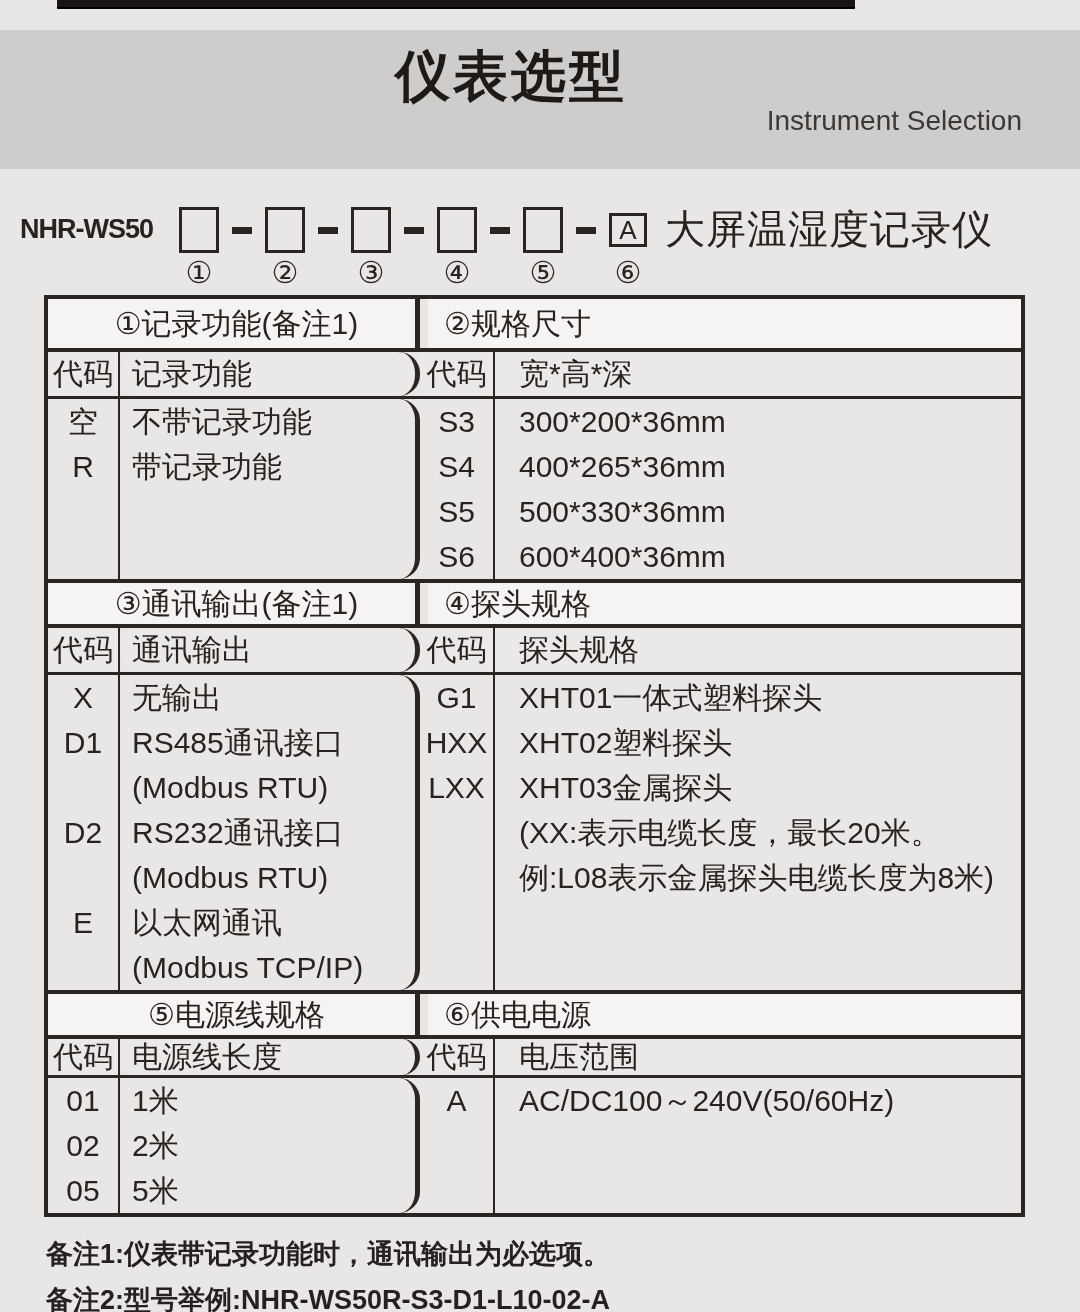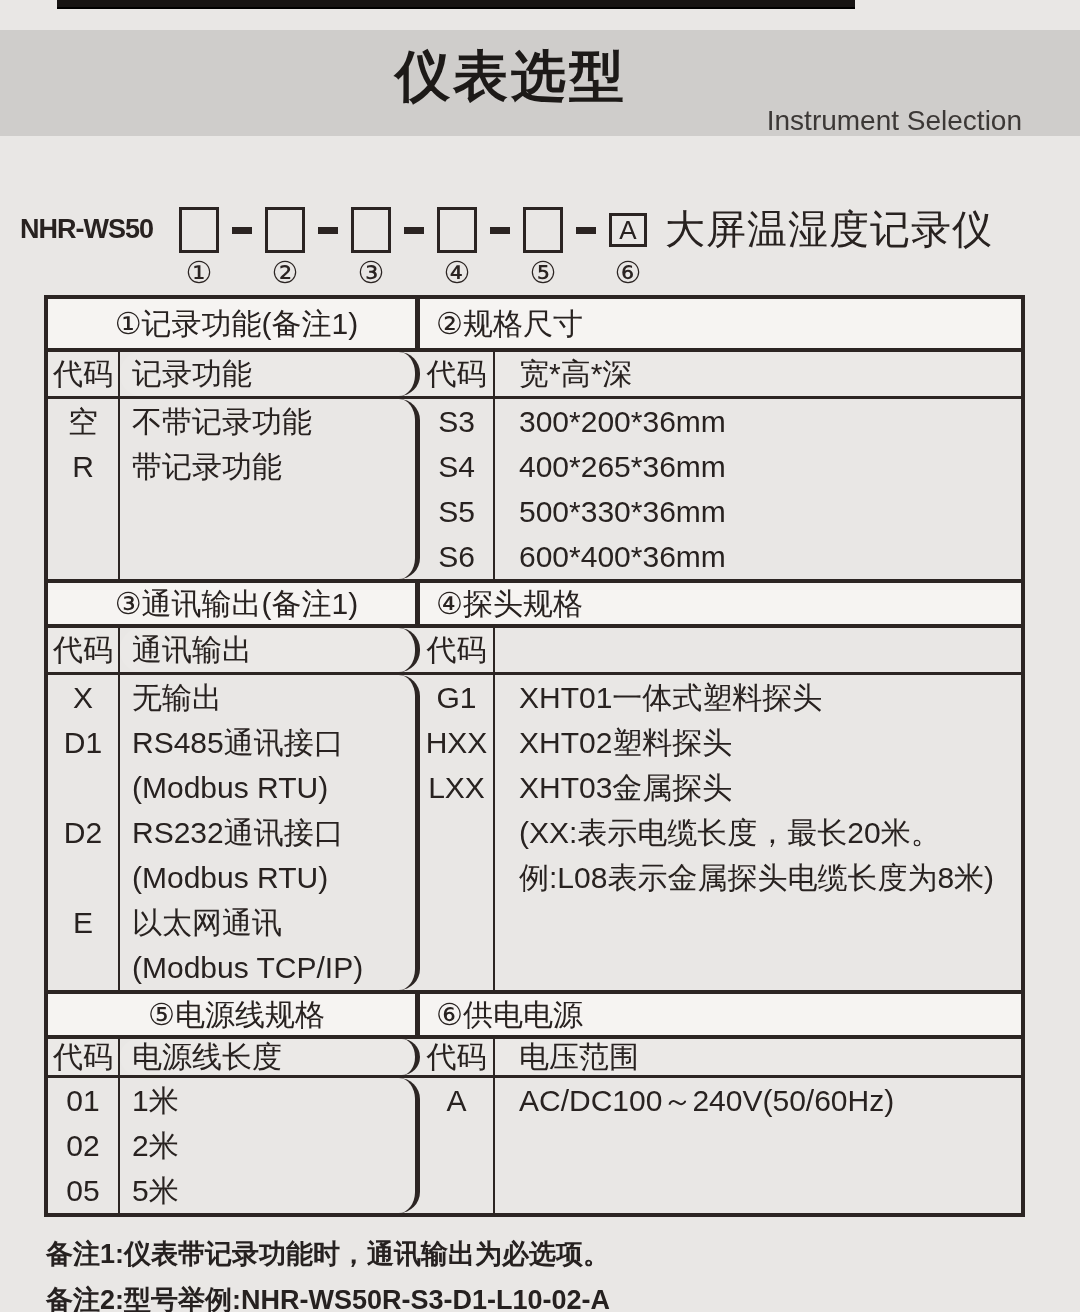--- a/index.html
+++ b/index.html
@@ -9,21 +9,21 @@
     font-family:"Liberation Sans","DejaVu Sans",sans-serif;
     color:#282220;
   }
   
   .top-strip{
     position:absolute;top:0;left:57px;width:798px;height:7px;
     background:#171413;border-bottom:2px solid #000;
   }
   
   .title-band{
-    position:absolute;top:30px;left:0;width:1080px;height:106px;
+    position:absolute;top:30px;left:0;width:1080px;height:139px;
     background:#cfcdcb;text-align:center;padding-right:58px;box-sizing:border-box;
   }
   .page-title{
     margin:0;padding-top:16px;font-size:55px;line-height:60px;
     font-weight:700;color:#1d1a18;letter-spacing:3px;
   }
   .page-subtitle{
     margin:0;font-size:28px;line-height:30px;font-weight:400;color:#3c3836;text-align:right;
   }
   
@@ -42,21 +42,21 @@
   
   .sheet{position:absolute;top:295px;left:44px;width:981px;}
   .sel-table{
     width:981px;box-sizing:border-box;border:4px solid #2c2523;background:#e9e7e5;
   }
   .t-row{display:flex;}
   .sec-head .cell{background:#f6f4f2;height:49px;line-height:49px;font-size:30px;}
   .sec-head.small .cell{height:41px;line-height:41px;}
   .sec-head{border-bottom:4px solid #2c2523;}
   .sec-head .cell-l{width:372px;border-right:5px solid #2c2523;padding-left:10px;box-sizing:border-box;text-align:center;}
-  .sec-head .cell-r{flex:1;padding-left:16px;}
+  .sec-head .cell-r{flex:1;padding-left:16px;margin-left:8px;}
   .col-head{border-bottom:3px solid #2c2523;}
   .col-head .cell{background:#ebe9e7;height:44px;line-height:44px;font-size:30px;box-sizing:border-box;}
   .col-head.small .cell{height:36px;line-height:36px;}
   .c-code-l{width:72px;text-align:center;border-right:2px solid #2c2523;box-sizing:border-box;}
   .c-label-l{width:300px;padding-left:12px;border-right:5px solid #2c2523;box-sizing:border-box;border-radius:21px;}
   .c-code-r{width:75px;text-align:center;border-right:2px solid #2c2523;box-sizing:border-box;}
   .c-label-r{flex:1;padding-left:24px;box-sizing:border-box;}
   .t-body{border-bottom:4px solid #2c2523;}
   .t-body.last{border-bottom:none;}
   .t-body .cell{font-size:30px;padding-top:0;box-sizing:border-box;}
@@ -154,20 +154,21 @@
     </div>
 
     <div class="t-row sec-head small">
       <div class="cell cell-l">③通讯输出(备注1)</div>
       <div class="cell cell-r">④探头规格</div>
     </div>
     <div class="t-row col-head">
       <div class="cell c-code-l">代码</div>
       <div class="cell c-label-l">通讯输出</div>
       <div class="cell c-code-r">代码</div>
+      <div class="cell c-label-r">探头规格</div>
     </div>
     <div class="t-row t-body">
       <div class="cell c-code-l">
           <div class="line">X</div>
           <div class="line">D1</div>
           <div class="line">&nbsp;</div>
           <div class="line">D2</div>
           <div class="line">&nbsp;</div>
           <div class="line">E</div>
           <div class="line">&nbsp;</div>

